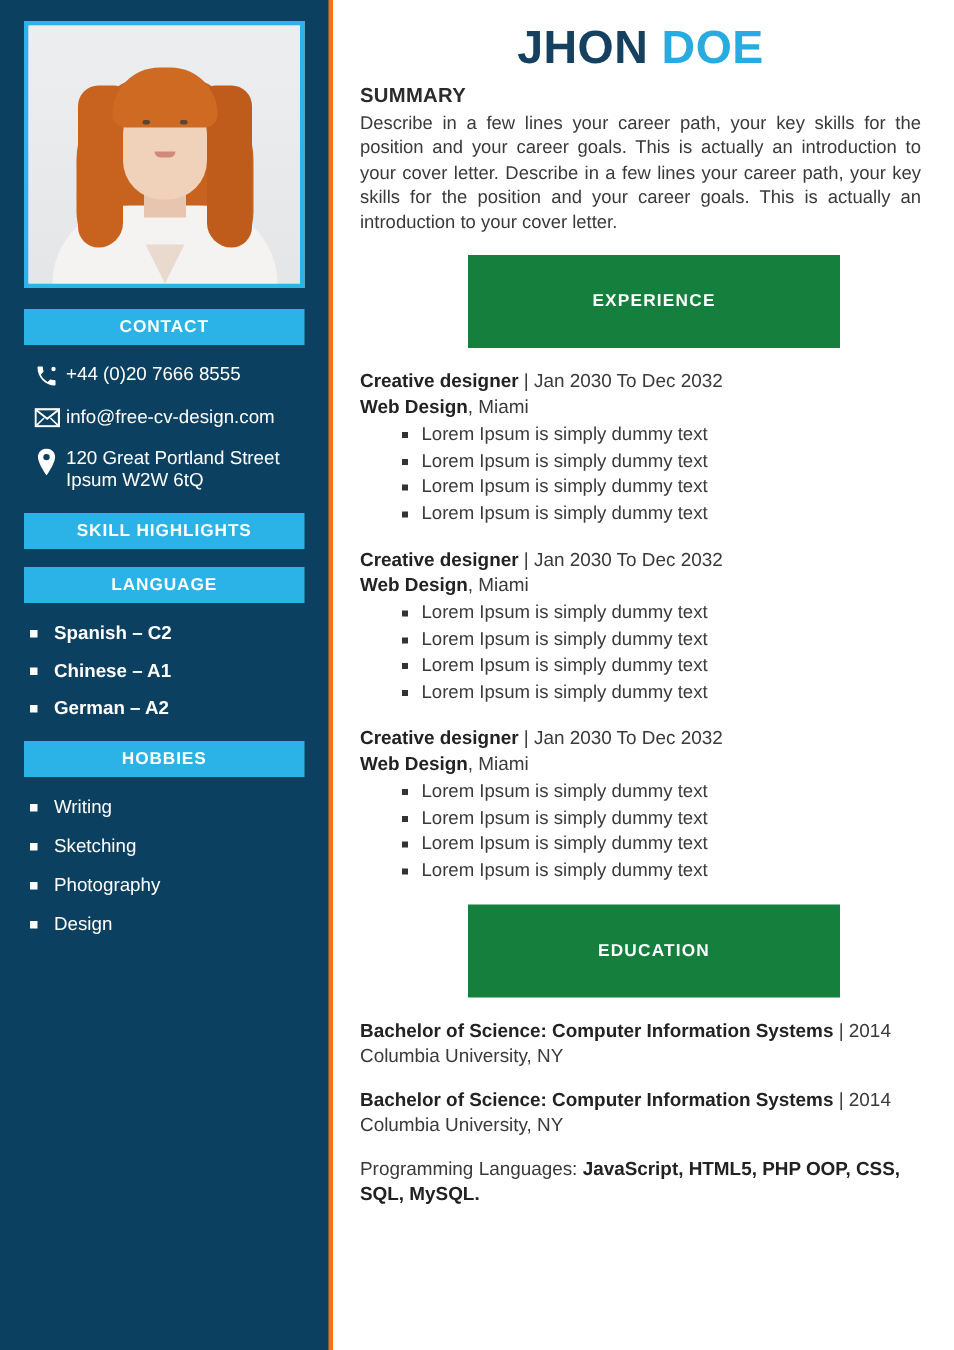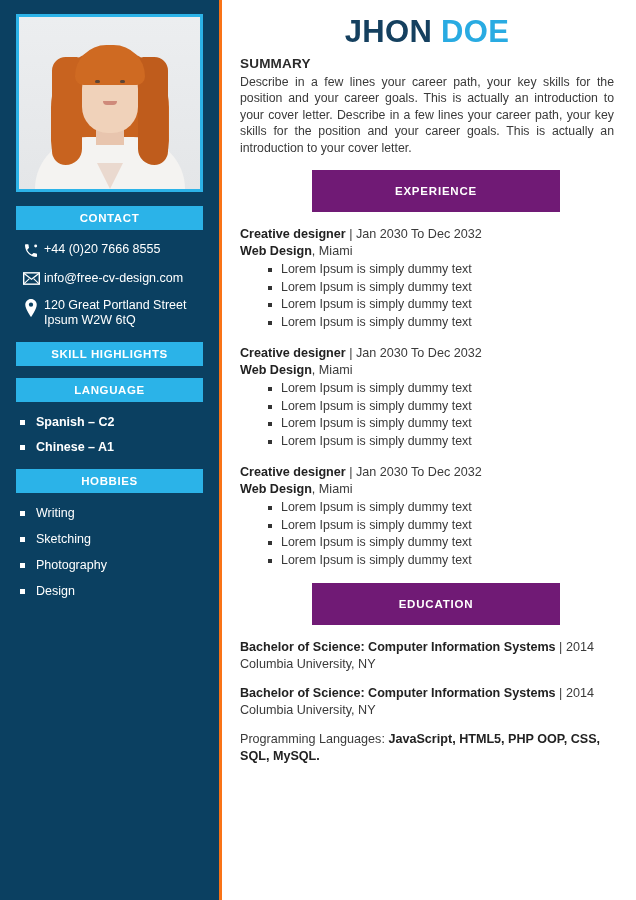--- a/index.html
+++ b/index.html
@@ -166,27 +166,27 @@
   }
   .summary {
     font-size: 12.3px;
     line-height: 16.4px;
     color: #3a3a3a;
     text-align: justify;
     margin: 0 0 14px 0;
   }
 
   .main-bar {
-    background: #701a75;
+    background: #15803d;
     color: #ffffff;
     text-align: center;
     font-weight: bold;
     font-size: 11.5px;
     letter-spacing: 0.8px;
-    padding: 15px 0;
+    padding: 25px 0;
     margin: 0 0 14px 0;
     width: 248px;
     margin-left: 72px;
   }
 
   .job { margin-bottom: 14px; }
   .job-line {
     font-size: 12.6px;
     line-height: 17px;
     color: #3a3a3a;
@@ -289,20 +289,21 @@
         </span>
       </li>
     </ul>
 
     <div class="sec-bar">SKILL HIGHLIGHTS</div>
 
     <div class="sec-bar">LANGUAGE</div>
     <ul class="side-list bold">
       <li>Spanish – C2</li>
       <li>Chinese – A1</li>
+      <li>German – A2</li>
     </ul>
 
     <div class="sec-bar">HOBBIES</div>
     <ul class="side-list tight">
       <li>Writing</li>
       <li>Sketching</li>
       <li>Photography</li>
       <li>Design</li>
     </ul>
 

